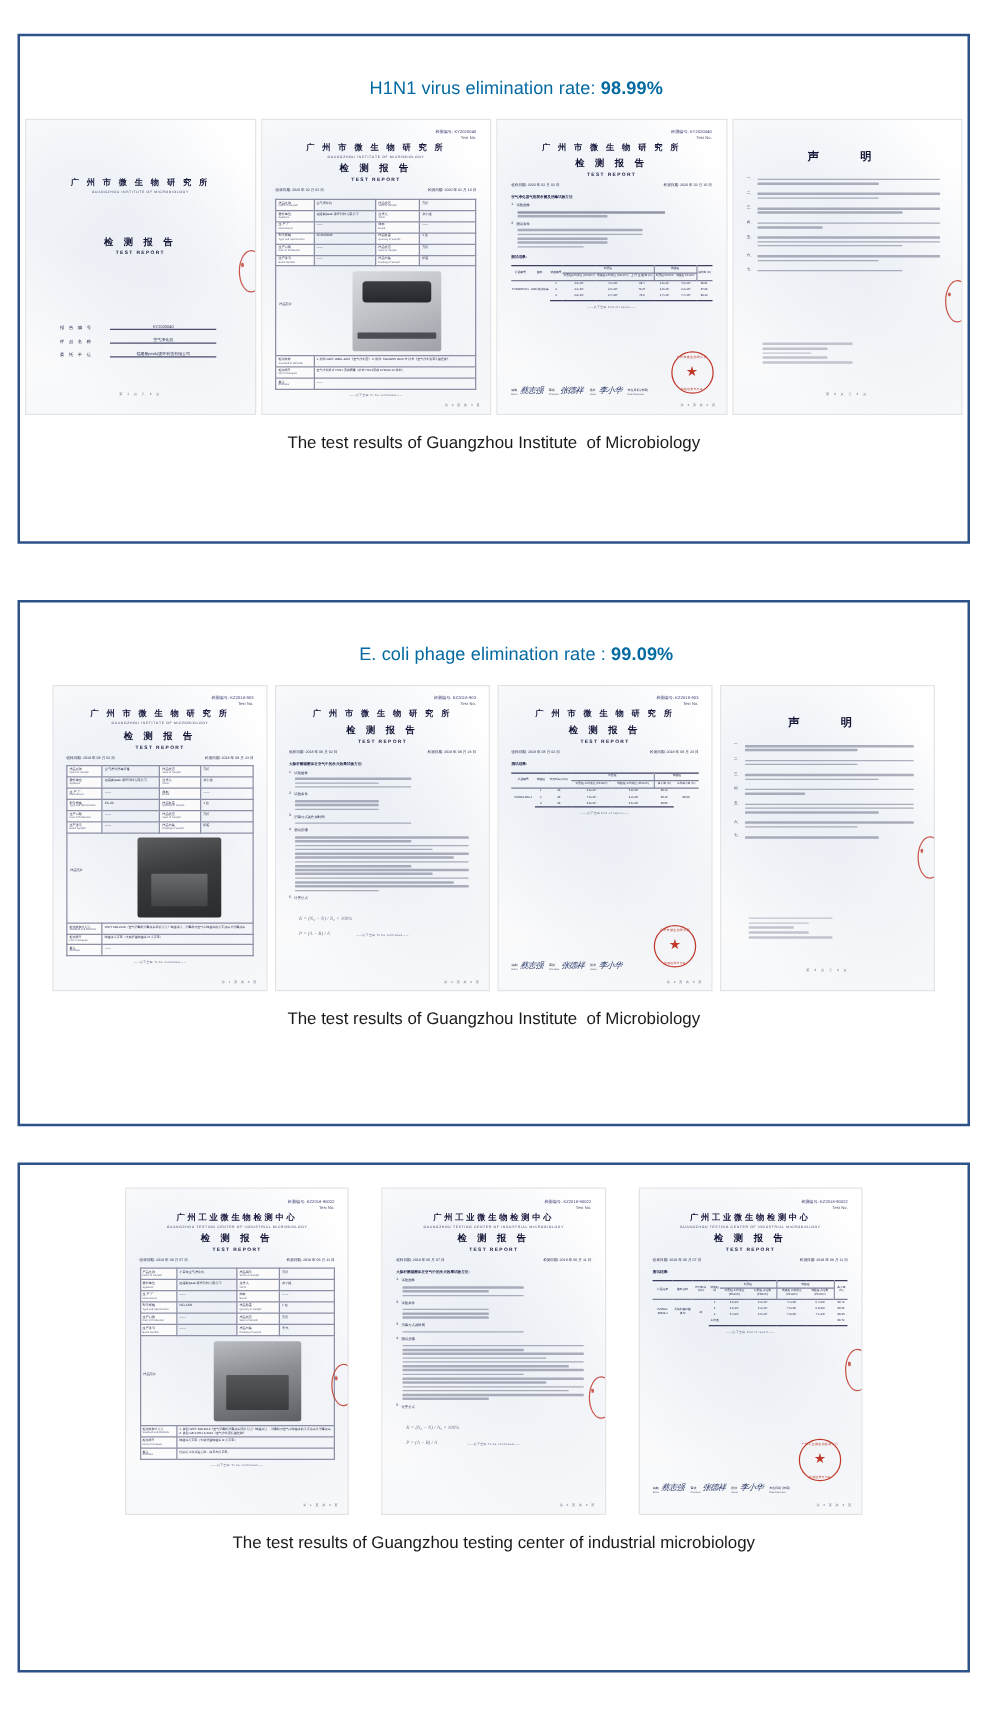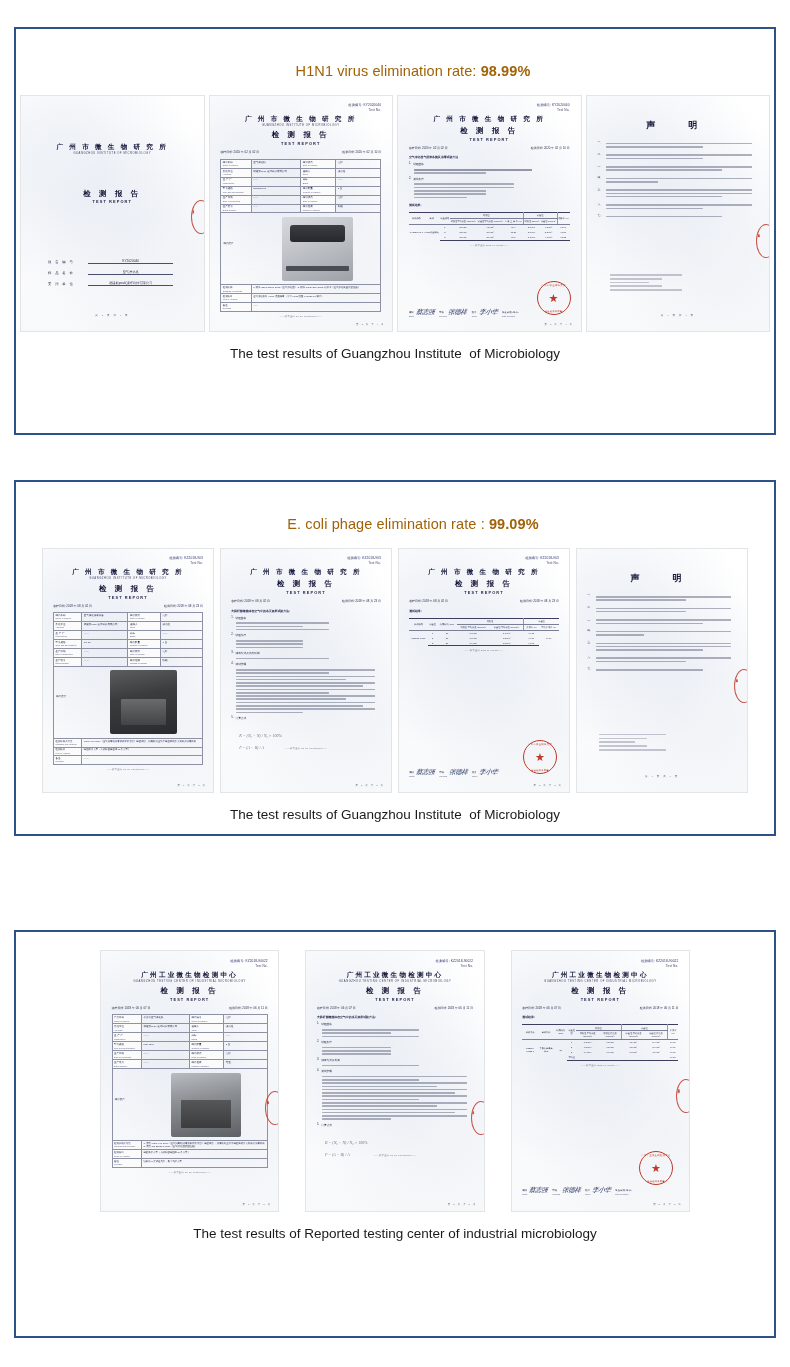--- a/index.html
+++ b/index.html
@@ -16,27 +16,27 @@
 
   
   .panel {
     position: absolute;
     left: 14px;
     width: 762px;
     border: 2px solid #2d5288;
     background: #ffffff;
   }
   #panel-1 { top: 27px;   height: 408px; }
-  #panel-2 { top: 480px;  height: 356px; }
+  #panel-2 { top: 480px;  height: 421px; }
   #panel-3 { top: 930px;  height: 408px; }
 
   .panel-heading {
     text-align: center;
     font-size: 14.5px;
-    color: #a16207;
+    color: #0369a1;
     letter-spacing: .1px;
     margin-top: 34px;
     font-weight: 400;
     white-space: pre;
     padding-left: 36px;
   }
   .panel-heading .val { font-weight: bold; }
 
   .panel-caption {
     text-align: center;
@@ -1210,16 +1210,16 @@
           <span class="rim-bot">检验检测专用章</span>
         </div>
         <div class="seal-edge" style="top:128px;">
           <span class="ttl">广州工业微生物检测中心</span>
         </div>
         <div class="pagefoot">第 3 页 共 3 页</div>
       </div>
 
     </div>
 
-    <div class="panel-caption">The test results of Reported testing center of industrial microbiology</div>
+    <div class="panel-caption">The test results of Guangzhou testing center of industrial microbiology</div>
   </section>
 
 </div>
 
 </body></html>

